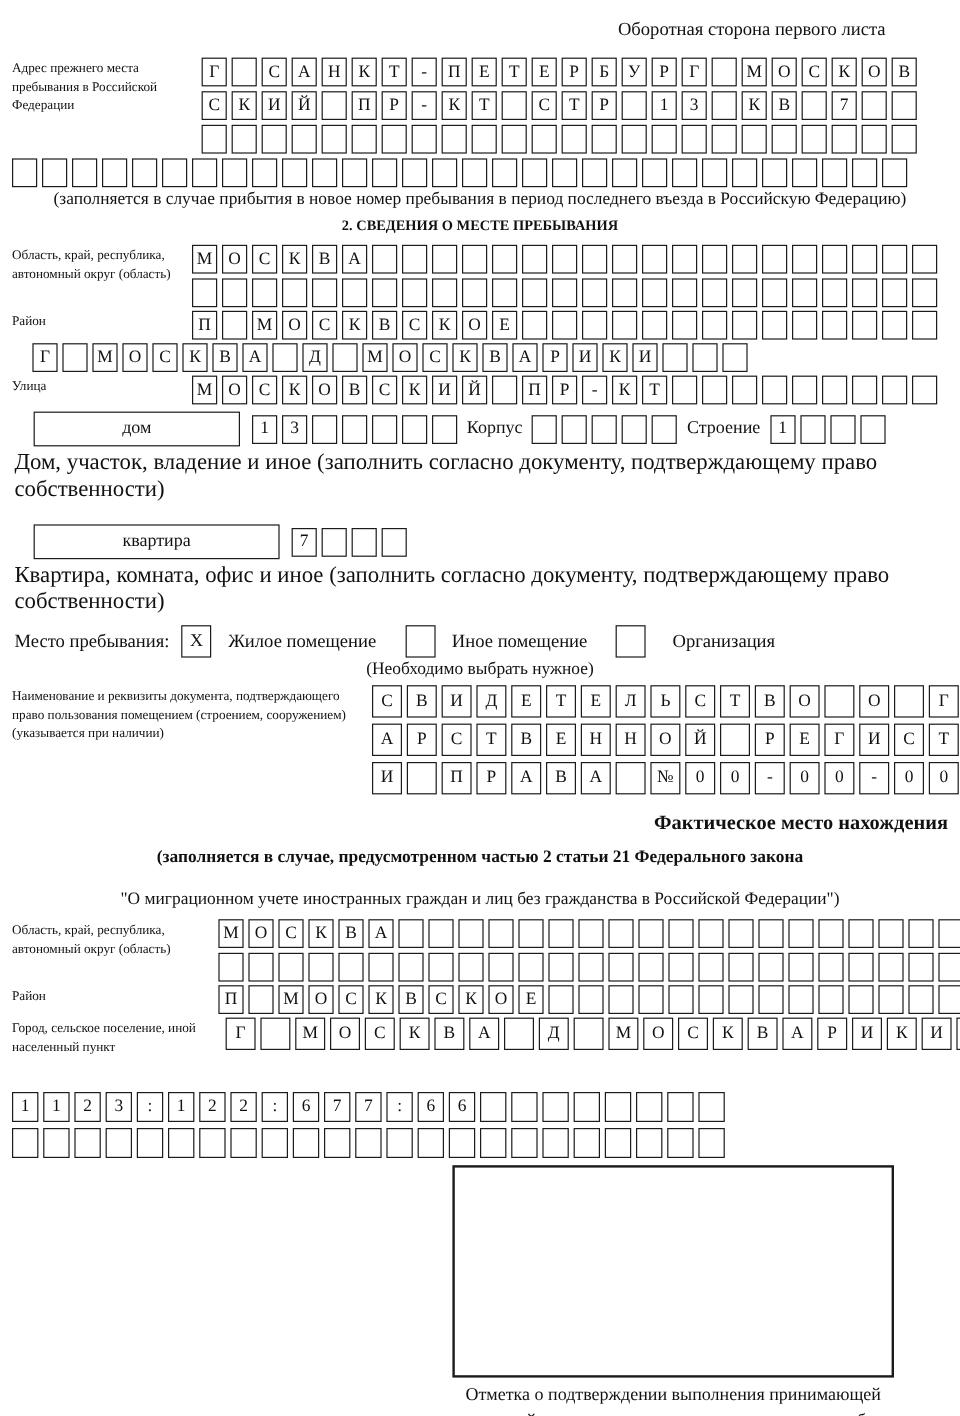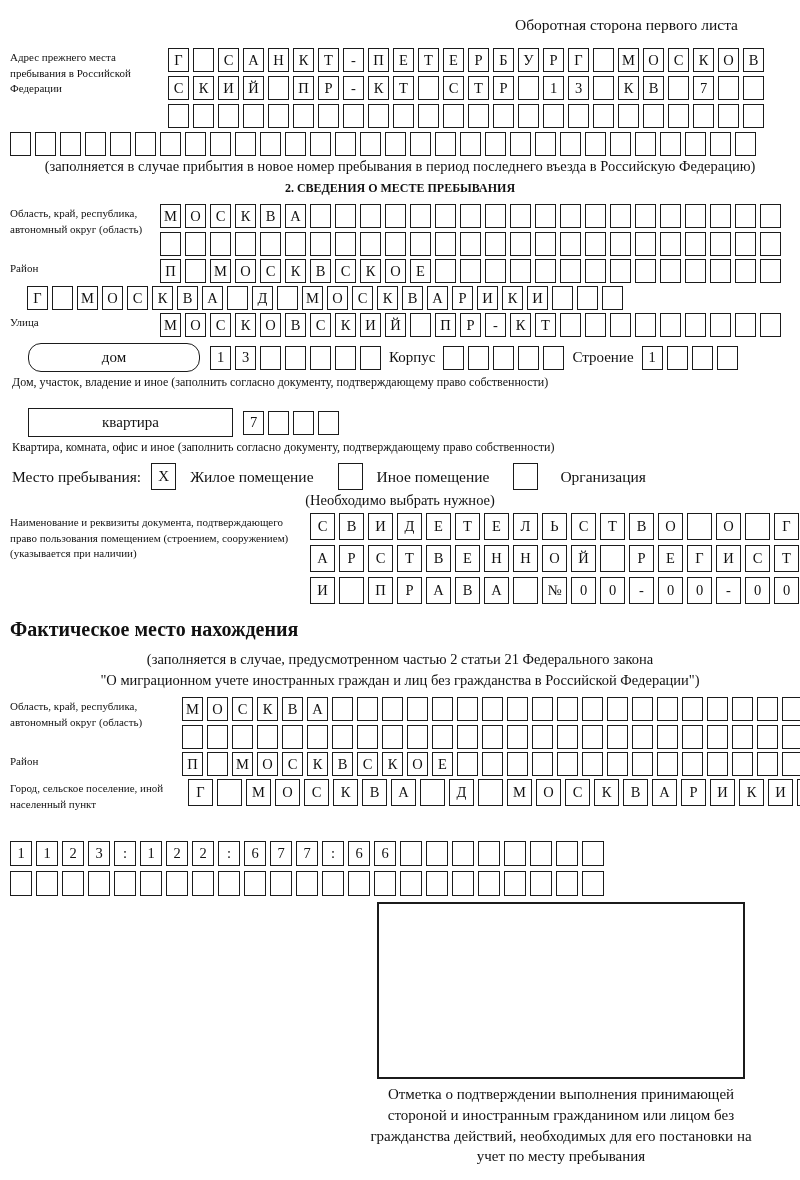--- a/index.html
+++ b/index.html
@@ -35,37 +35,37 @@
     flex-shrink:0;
   }
   .cells-full{margin:4px 0 2px 0;}
   .cells-full .cell{width:21px;}
   .cells-doc .cell{width:25px;height:27px;}
   .cells-wide .cell{width:25px;height:27px;}
   .cells-cad .cell{width:22px;height:25px;}
   .note{
     text-align:center;font-size:14.5px;margin:2px 0 4px 0;
   }
-  .note-left{text-align:left;font-size:12px;margin:3px 0 5px 2px;}
+  .note-left{text-align:left;font-size:19px;margin:3px 0 5px 2px;}
   .heading{
     text-align:center;font-weight:bold;font-size:12px;
     margin:6px 0 8px 0;
   }
   .subheading{
-    text-align:left;font-weight:bold;font-size:20px;
+    text-align:right;font-weight:bold;font-size:17px;
     margin:14px 0 10px 0;
   }
   .inline-row{display:flex;align-items:center;margin:6px 0 2px 18px;}
   .named-box{
     box-sizing:border-box;
     border:1.6px solid #1b1b1b;height:29px;
     display:flex;align-items:center;justify-content:center;
     font-size:15px;
   }
-  .house-box{width:172px;margin-right:10px;border-radius:13px;}
+  .house-box{width:172px;margin-right:10px;}
   .apt-box{width:205px;margin-right:10px;}
   .small-cells{display:flex;gap:4px;}
   .inline-label{font-size:15px;margin:0 8px;}
   .chk-row{display:flex;align-items:center;margin:8px 0 2px 2px;font-size:15.5px;}
   .checkbox{
     box-sizing:border-box;width:25px;height:27px;
     border:1.6px solid #1b1b1b;
     display:inline-flex;align-items:center;justify-content:center;
     font-size:15px;margin:0 14px 0 10px;flex-shrink:0;
   }
@@ -478,21 +478,21 @@
         <span class="cell">0</span>
         <span class="cell">0</span>
         <span class="cell">-</span>
         <span class="cell">0</span>
         <span class="cell">0</span>
       </div>
   </div>
 </div>
 
 <div class="subheading">Фактическое место нахождения</div>
-<div class="note" style="margin-bottom:4px;">(заполняется в случае, предусмотренном частью 2 статьи 21 Федерального закона</div>
+<div class="note" style="margin-bottom:18px;font-weight:bold;">(заполняется в случае, предусмотренном частью 2 статьи 21 Федерального закона</div>
 <div class="note" style="margin-bottom:8px;">"О миграционном учете иностранных граждан и лиц без гражданства в Российской Федерации")</div>
 
 <div class="field">
   <div class="field-label" style="width:172px;">Область, край, республика, автономный округ (область)</div>
   <div class="rows">
     <div class="cells">
         <span class="cell">М</span>
         <span class="cell">О</span>
         <span class="cell">С</span>
         <span class="cell">К</span>

